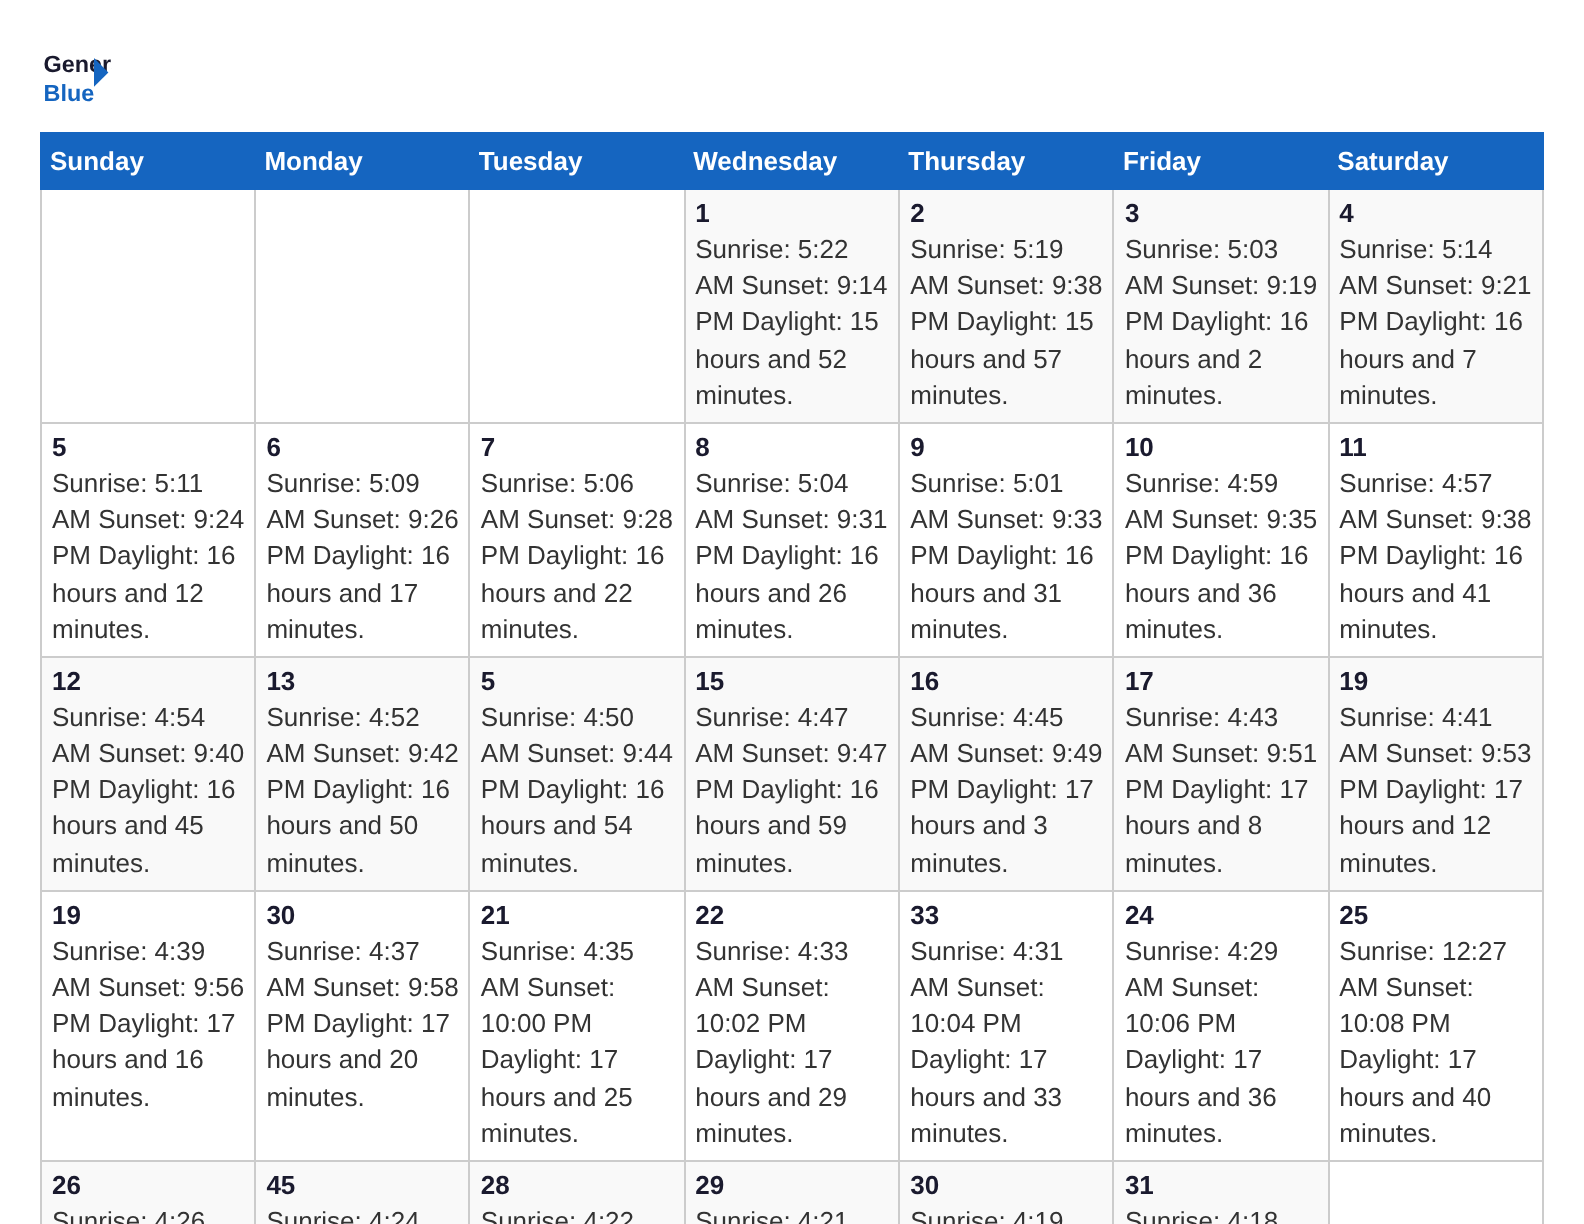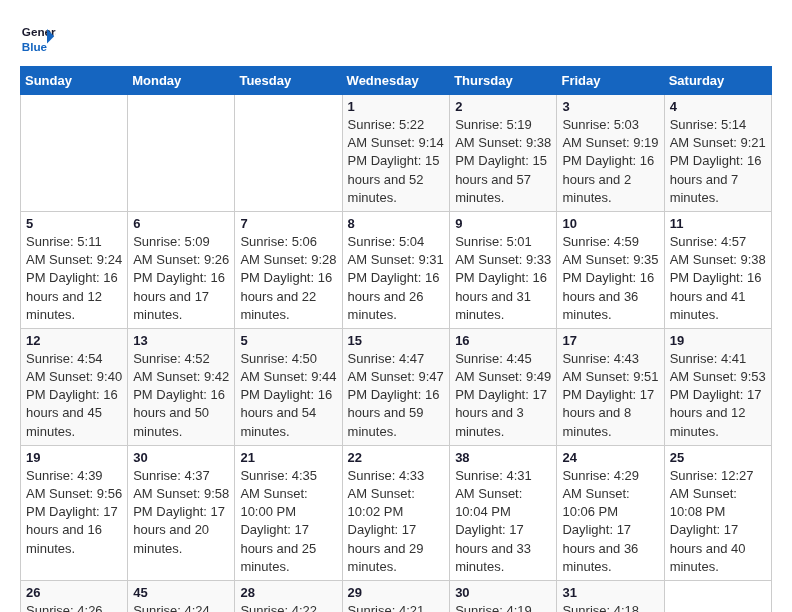--- a/index.html
+++ b/index.html
@@ -244,21 +244,21 @@
 Sunset: 10:00 PM
 Daylight: 17 hours and 25 minutes.</div>
         </td>
         <td>
           <div class="day-num">22</div>
           <div class="day-info">Sunrise: 4:33 AM
 Sunset: 10:02 PM
 Daylight: 17 hours and 29 minutes.</div>
         </td>
         <td>
-          <div class="day-num">38</div>
+          <div class="day-num">33</div>
           <div class="day-info">Sunrise: 4:31 AM
 Sunset: 10:04 PM
 Daylight: 17 hours and 33 minutes.</div>
         </td>
         <td>
           <div class="day-num">24</div>
           <div class="day-info">Sunrise: 4:29 AM
 Sunset: 10:06 PM
 Daylight: 17 hours and 36 minutes.</div>
         </td>

